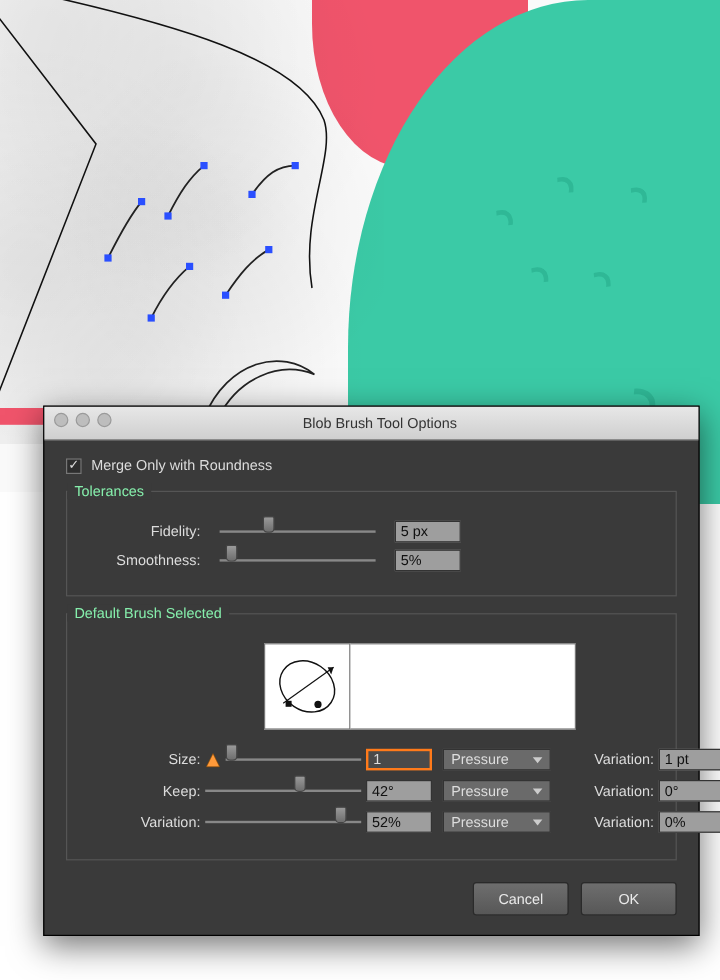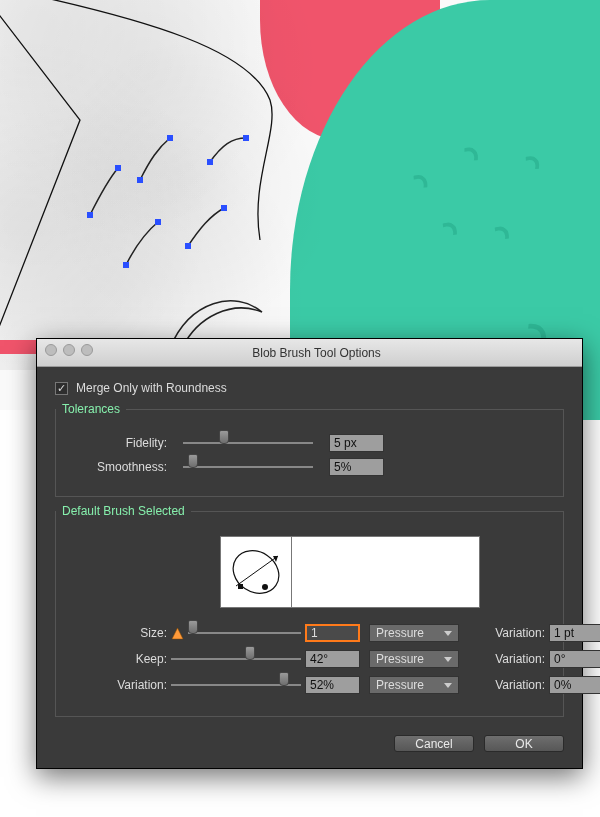--- a/index.html
+++ b/index.html
@@ -173,21 +173,21 @@
   .preview-a { width:72px; height:72px; display:flex; align-items:center; justify-content:center; }
   .preview-b { width:188px; height:72px; border-left:none; }
 
   .warn-ico {
     width:13px; height:13px; display:inline-flex;
     align-items:center; justify-content:center;
   }
 
   .btn-row { display:flex; justify-content:flex-end; gap:10px; margin-top:18px; }
   .btn {
-    min-width:80px; height:17px;
+    min-width:80px; height:28px;
     background: linear-gradient(#6e6e6e,#575757);
     color:#eaeaea; border:1px solid #2a2a2a;
     font-size:12px; display:flex; align-items:center; justify-content:center;
     border-radius:3px;
   }
 </style>
 </head>
 <body>
 
 <div class="canvas">

